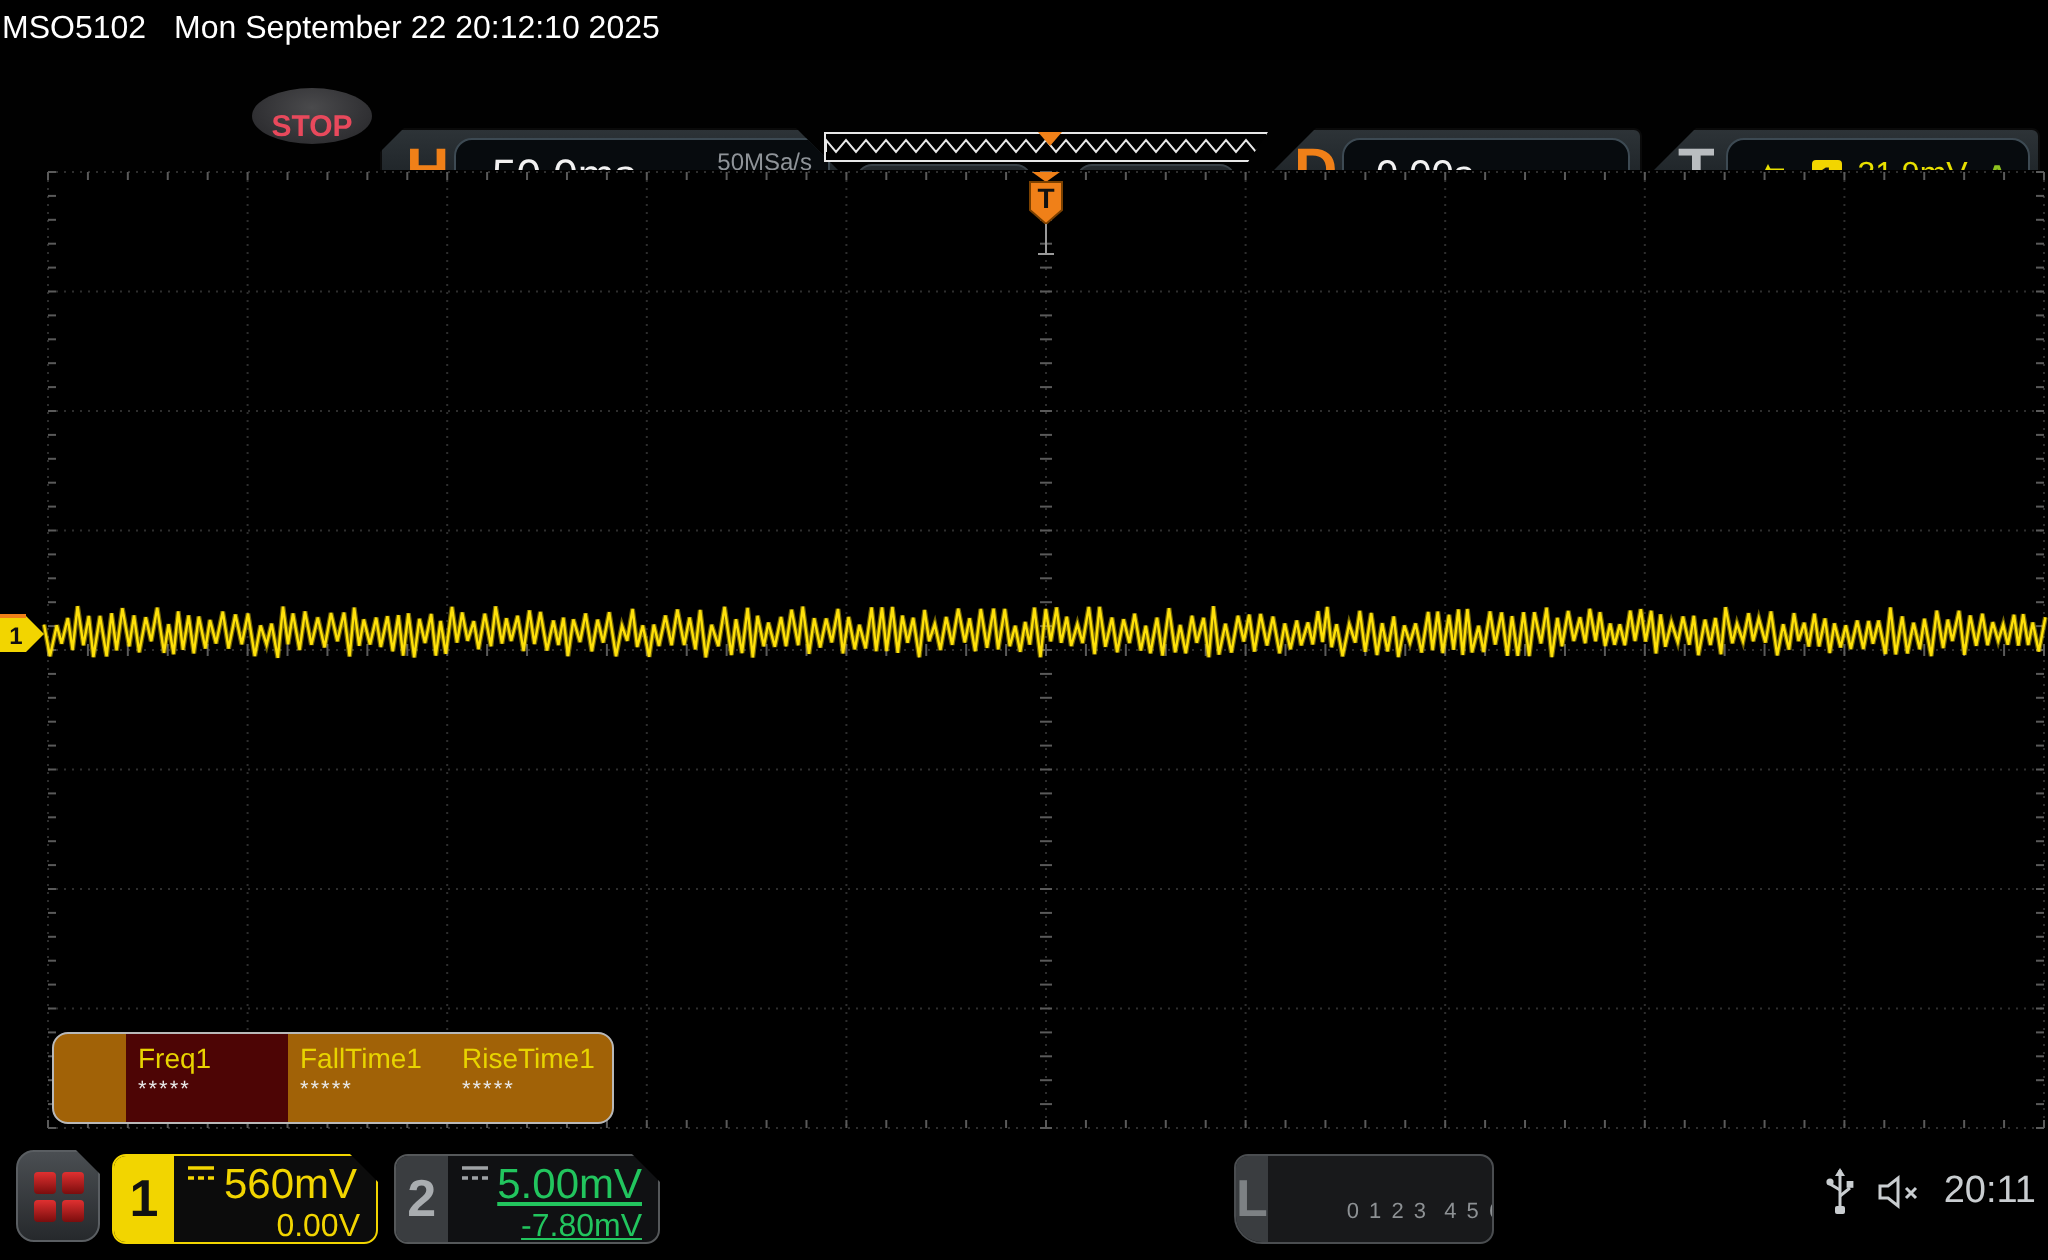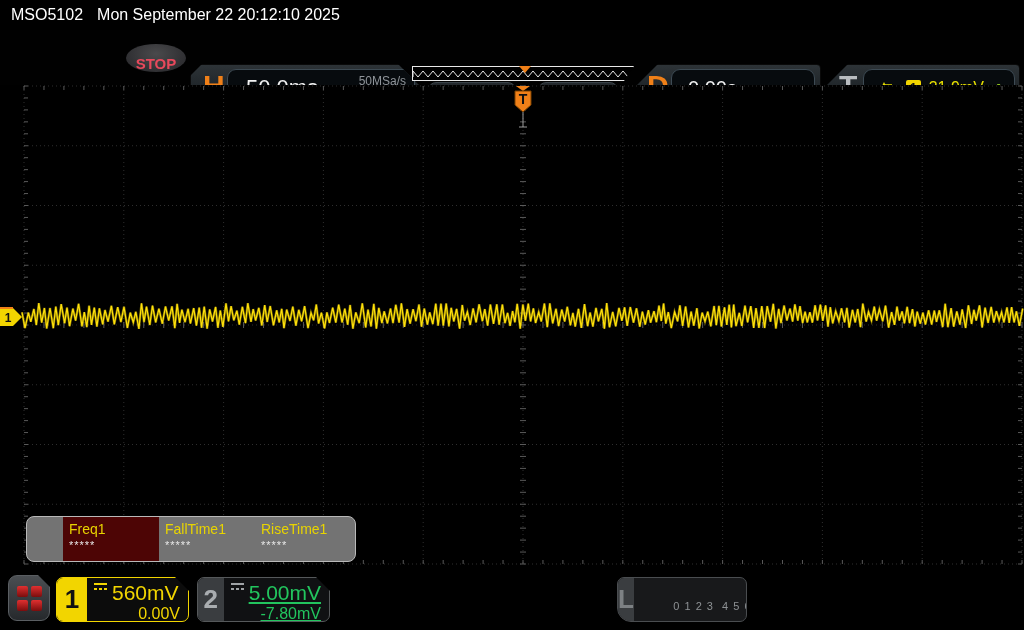--- a/index.html
+++ b/index.html
@@ -2,21 +2,21 @@
 <html><head>
 <meta charset="utf-8">
 <style>
   * { margin:0; padding:0; box-sizing:border-box; }
   html,body { width:1024px; height:630px; background:#000; overflow:hidden;
               font-family:"Liberation Sans","DejaVu Sans",sans-serif; }
   #stage { position:absolute; top:0; left:0; width:1024px; height:630px; background:#000; }
 
   
   .topbar { position:absolute; top:0; left:0; width:1024px; height:30px;
-            color:#fff; font-size:16px; display:flex; align-items:center; padding-left:11px; }
+            color:#fff; font-size:16px; display:flex; align-items:center; padding-left:1px; }
   .topbar .model { margin-right:14px; }
 
   
   .header { position:absolute; top:30px; left:0; width:1024px; height:55px; background:#010101; }
   .logo { position:absolute; left:10px; top:8px; width:112px; height:38px;
           font-family:"Liberation Serif","DejaVu Serif",serif; font-weight:bold;
           font-size:34px; color:#f2d500; letter-spacing:0px; line-height:38px; }
   .stop-oval { position:absolute; left:126px; top:14px; width:60px; height:28px;
                background:radial-gradient(ellipse at 50% 35%, #4a4a4c 0%, #333336 60%, #252528 100%);
                border-radius:50%; display:flex; align-items:flex-end; justify-content:center;
@@ -62,22 +62,22 @@
   .hbtn { position:absolute; top:52px; height:28px; background:linear-gradient(180deg,#24292d,#101417);
           border:1px solid #3a4248; border-radius:8px; display:flex; align-items:center;
           justify-content:center; font-size:15px; font-weight:bold; }
   .btn-measure { left:428px; width:88px; color:#f0e000; }
   .btn-stoprun { left:538px; width:80px; color:#d40000; text-shadow:0 0 3px #600; }
 
   
   #scope { position:absolute; left:0; top:85px; width:1024px; height:480px; background:#000; }
 
   
-  .meas-panel { position:absolute; left:26px; top:516px; width:330px; height:46px;
-                background:#737373; border:1px solid #b9b9b9; border-radius:8px;
+  .meas-panel { position:absolute; left:26px; top:516px; width:281px; height:46px;
+                background:#a16207; border:1px solid #b9b9b9; border-radius:8px;
                 display:flex; align-items:stretch; padding-left:36px; overflow:hidden; }
   .meas-cell { width:96px; padding:4px 0 0 6px; }
   .meas-cell.hl { background:#4d0505; }
   .meas-label { color:#e8d400; font-size:14px; }
   .meas-value { color:#e8e8e8; font-size:11px; letter-spacing:1px; margin-top:2px; }
 
   
   .bottombar { position:absolute; left:0; top:565px; width:1024px; height:65px; background:#000; }
   .winbtn { position:absolute; left:8px; top:10px; width:42px; height:46px;
             background:linear-gradient(180deg,#4a4e52,#26292c);
@@ -538,14 +538,29 @@
     </div>
 
     <div class="lbadge">
       <div class="l-letter">L</div>
       <div class="l-digits">
         <span>0 1 2 3  4 5 6 7</span><br>
         
       </div>
     </div>
 
+    <div class="status-icons">
+      <svg width="16" height="26" viewBox="0 0 16 26">
+        <path d="M8 2 L8 20" stroke="#c9cdd0" stroke-width="1.5"></path>
+        <path d="M8 1 L5.5 5 H10.5 Z" fill="#c9cdd0"></path>
+        <path d="M8 12 L3 9 M8 15 L13 11" stroke="#c9cdd0" stroke-width="1.5"></path>
+        <circle cx="3" cy="8" r="1.8" fill="#c9cdd0"></circle>
+        <rect x="11.3" y="7.5" width="3.4" height="3.4" fill="#c9cdd0"></rect>
+        <rect x="5.5" y="20" width="5" height="4" rx="1" fill="#c9cdd0"></rect>
+      </svg>
+      <svg width="26" height="20" viewBox="0 0 26 20" style="margin-left:10px">
+        <path d="M2 7 H6 L11 3 V17 L6 13 H2 Z" fill="none" stroke="#c9cdd0" stroke-width="1.5"></path>
+        <path d="M15 8 L20 13 M20 8 L15 13" stroke="#c9cdd0" stroke-width="1.5"></path>
+      </svg>
+      <span class="clock">20:11</span>
+    </div>
   </div>
 </div>
 
 </body></html>

